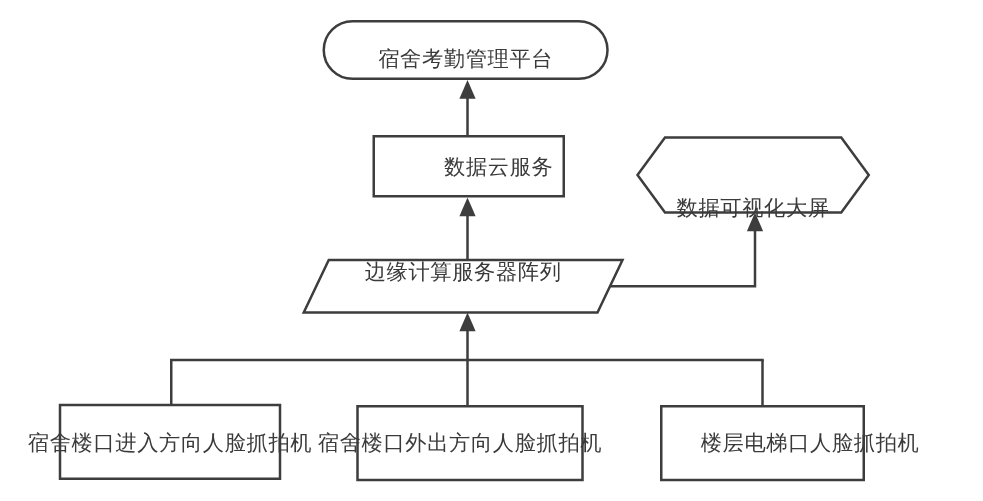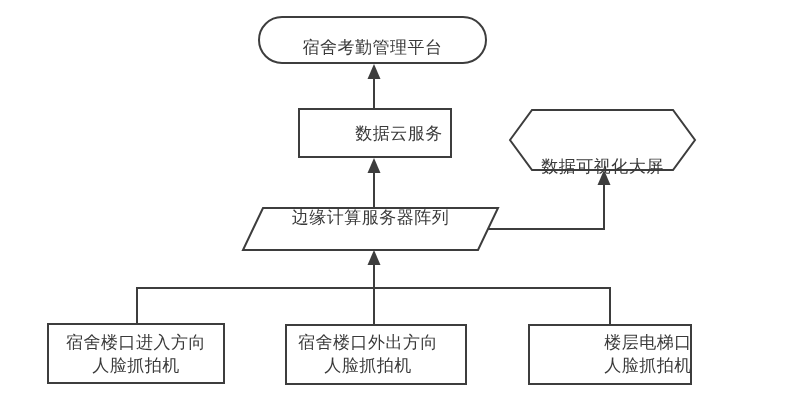--- a/index.html
+++ b/index.html
@@ -55,21 +55,21 @@
     pointer-events: none;
   }
   .label .line { display: block; }
   .label-platform   { left: 258px; top: 16px;  width: 229px; height: 63px; }
   .label-cloud      { left: 298px; top: 108px; width: 154px; height: 50px; padding-left: 24px; }
   .label-bigscreen  { left: 510px; top: 110px; width: 185px; height: 60px; margin-top: 26px; }
   .label-edge       { left: 253px; top: 196px; width: 235px; height: 42px; }
   .label-cam-entry  { left: 47px;  top: 324px; width: 178px; height: 60px; }
   .label-cam-exit   { left: 285px; top: 324px; width: 166px; height: 60px; }
   .label-cam-elev   { left: 528px; top: 324px; width: 164px; height: 60px; margin-left: 38px; }
-  .twoline { flex-direction: column; }
+  .twoline { }
 </style>
 </head>
 <body>
 
 <div class="canvas">
 
   <svg class="layer" viewBox="0 0 786 401" xmlns="http://www.w3.org/2000/svg">
 
     <line class="conn" x1="137" y1="324" x2="137" y2="288"></line>
     <line class="conn" x1="610" y1="324" x2="610" y2="288"></line>

